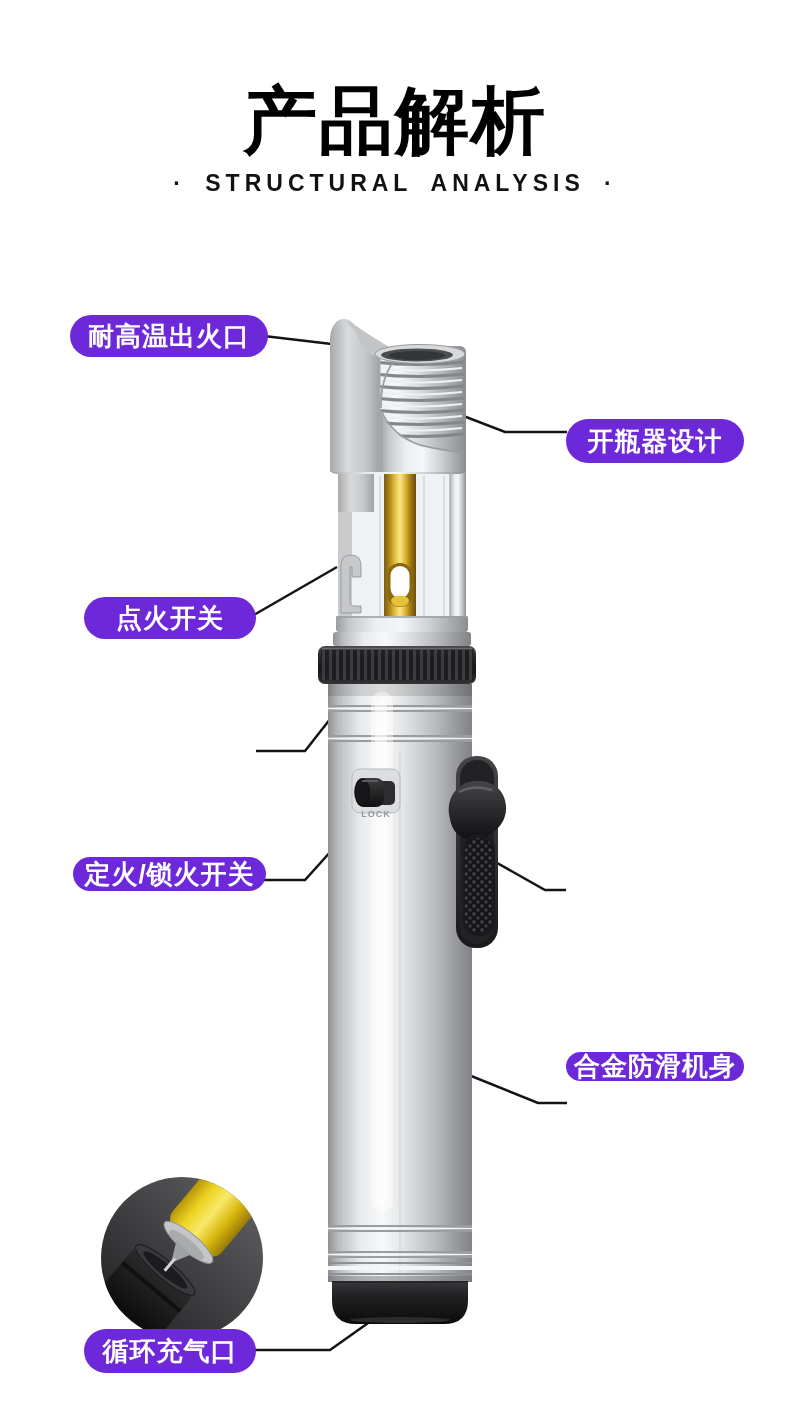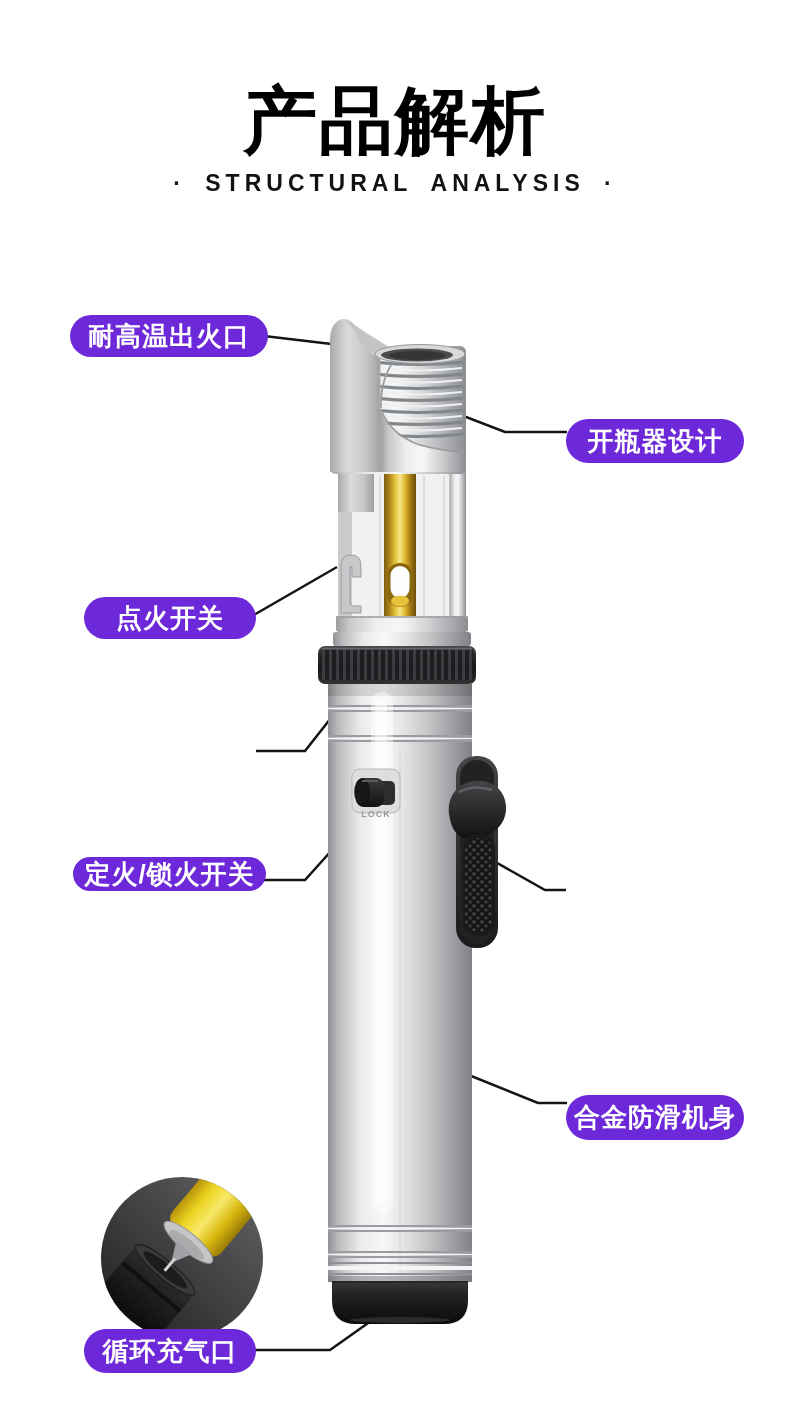--- a/index.html
+++ b/index.html
@@ -13,21 +13,21 @@
   svg.illu{position:absolute;left:0;top:0;z-index:2;}
   .pill{position:absolute;z-index:6;background:#6d28d9;color:#fff;border-radius:44px;
         display:flex;align-items:center;justify-content:center;font-weight:700;
         font-size:26px;white-space:nowrap;letter-spacing:1px;}
   .p1{left:70px;  top:315px;  width:198px;height:42px;}
   .p2{left:566px; top:419px;  width:178px;height:44px;}
   .p3{left:84px;  top:597px;  width:172px;height:42px;}
   .p4{left:84px;  top:729px;  width:177px;height:45px;}
   .p5{left:73px;  top:857px;  width:193px;height:34px;}
   .p6{left:565px; top:869px;  width:174px;height:45px;}
-  .p7{left:566px; top:1095px; width:178px;height:45px;}
+  .p7{left:566px; top:1052px; width:178px;height:29px;}
   .p8{left:84px;  top:1329px; width:172px;height:44px;}
 </style>
 </head>
 <body>
 
 <div class="stage">
 
   <div class="hdr">
     <h1>产品解析</h1>
     <div class="sub">· STRUCTURAL ANALYSIS ·</div>

